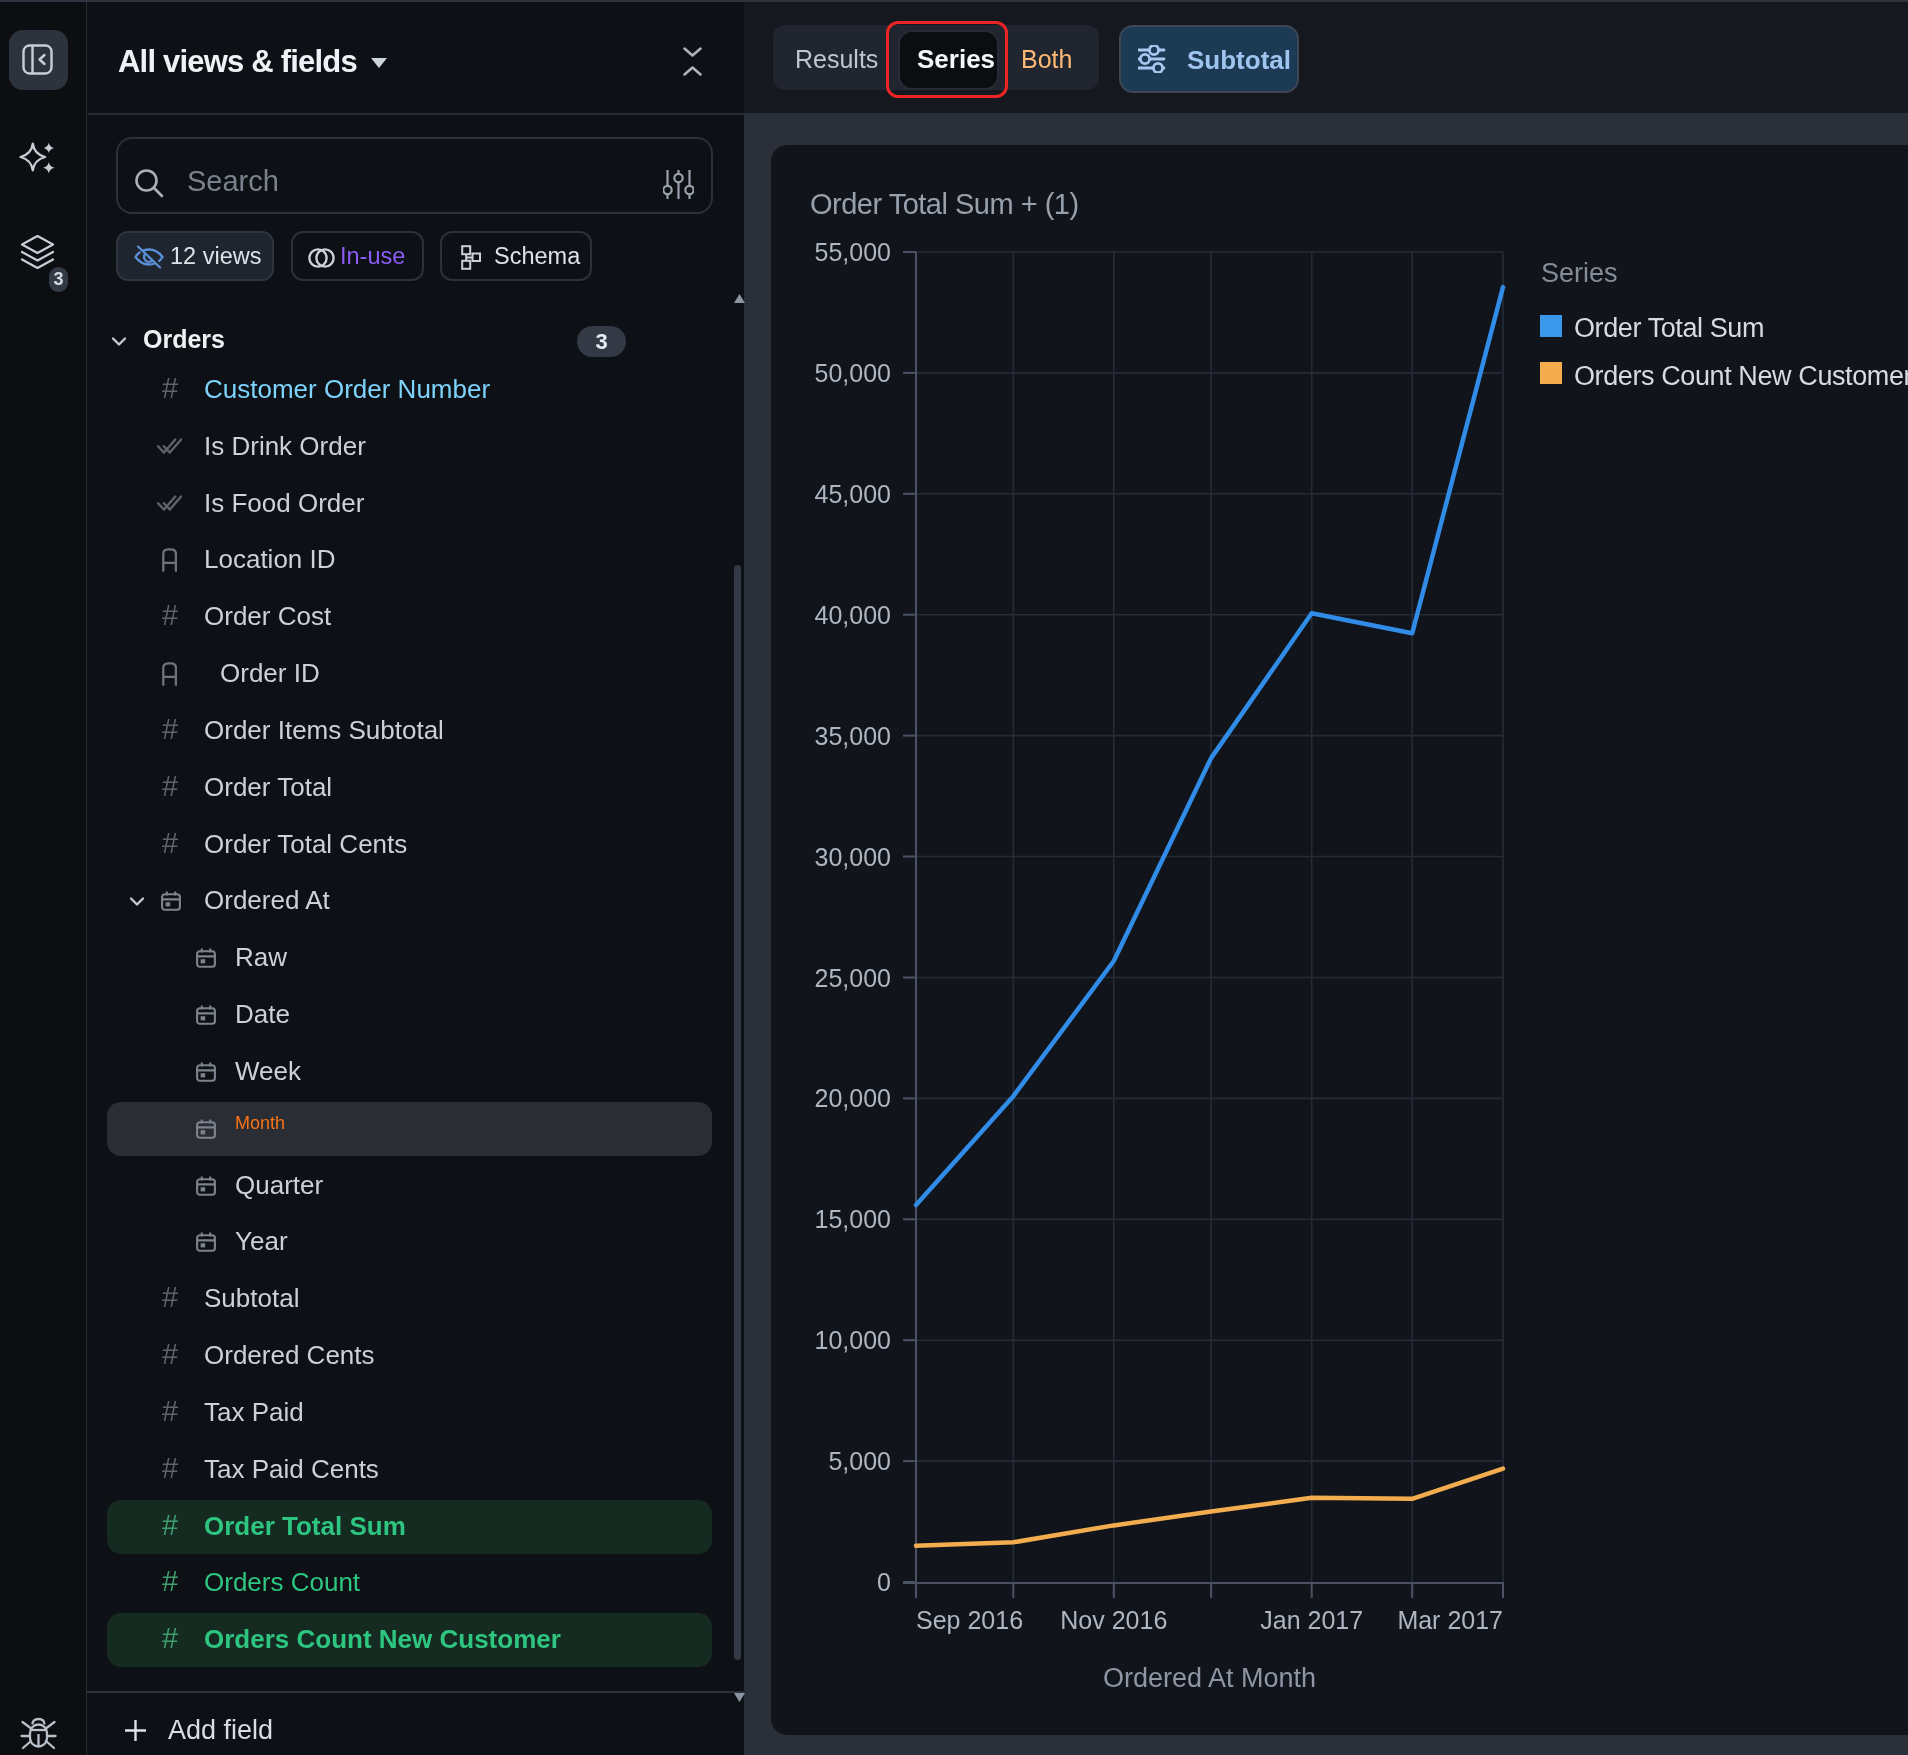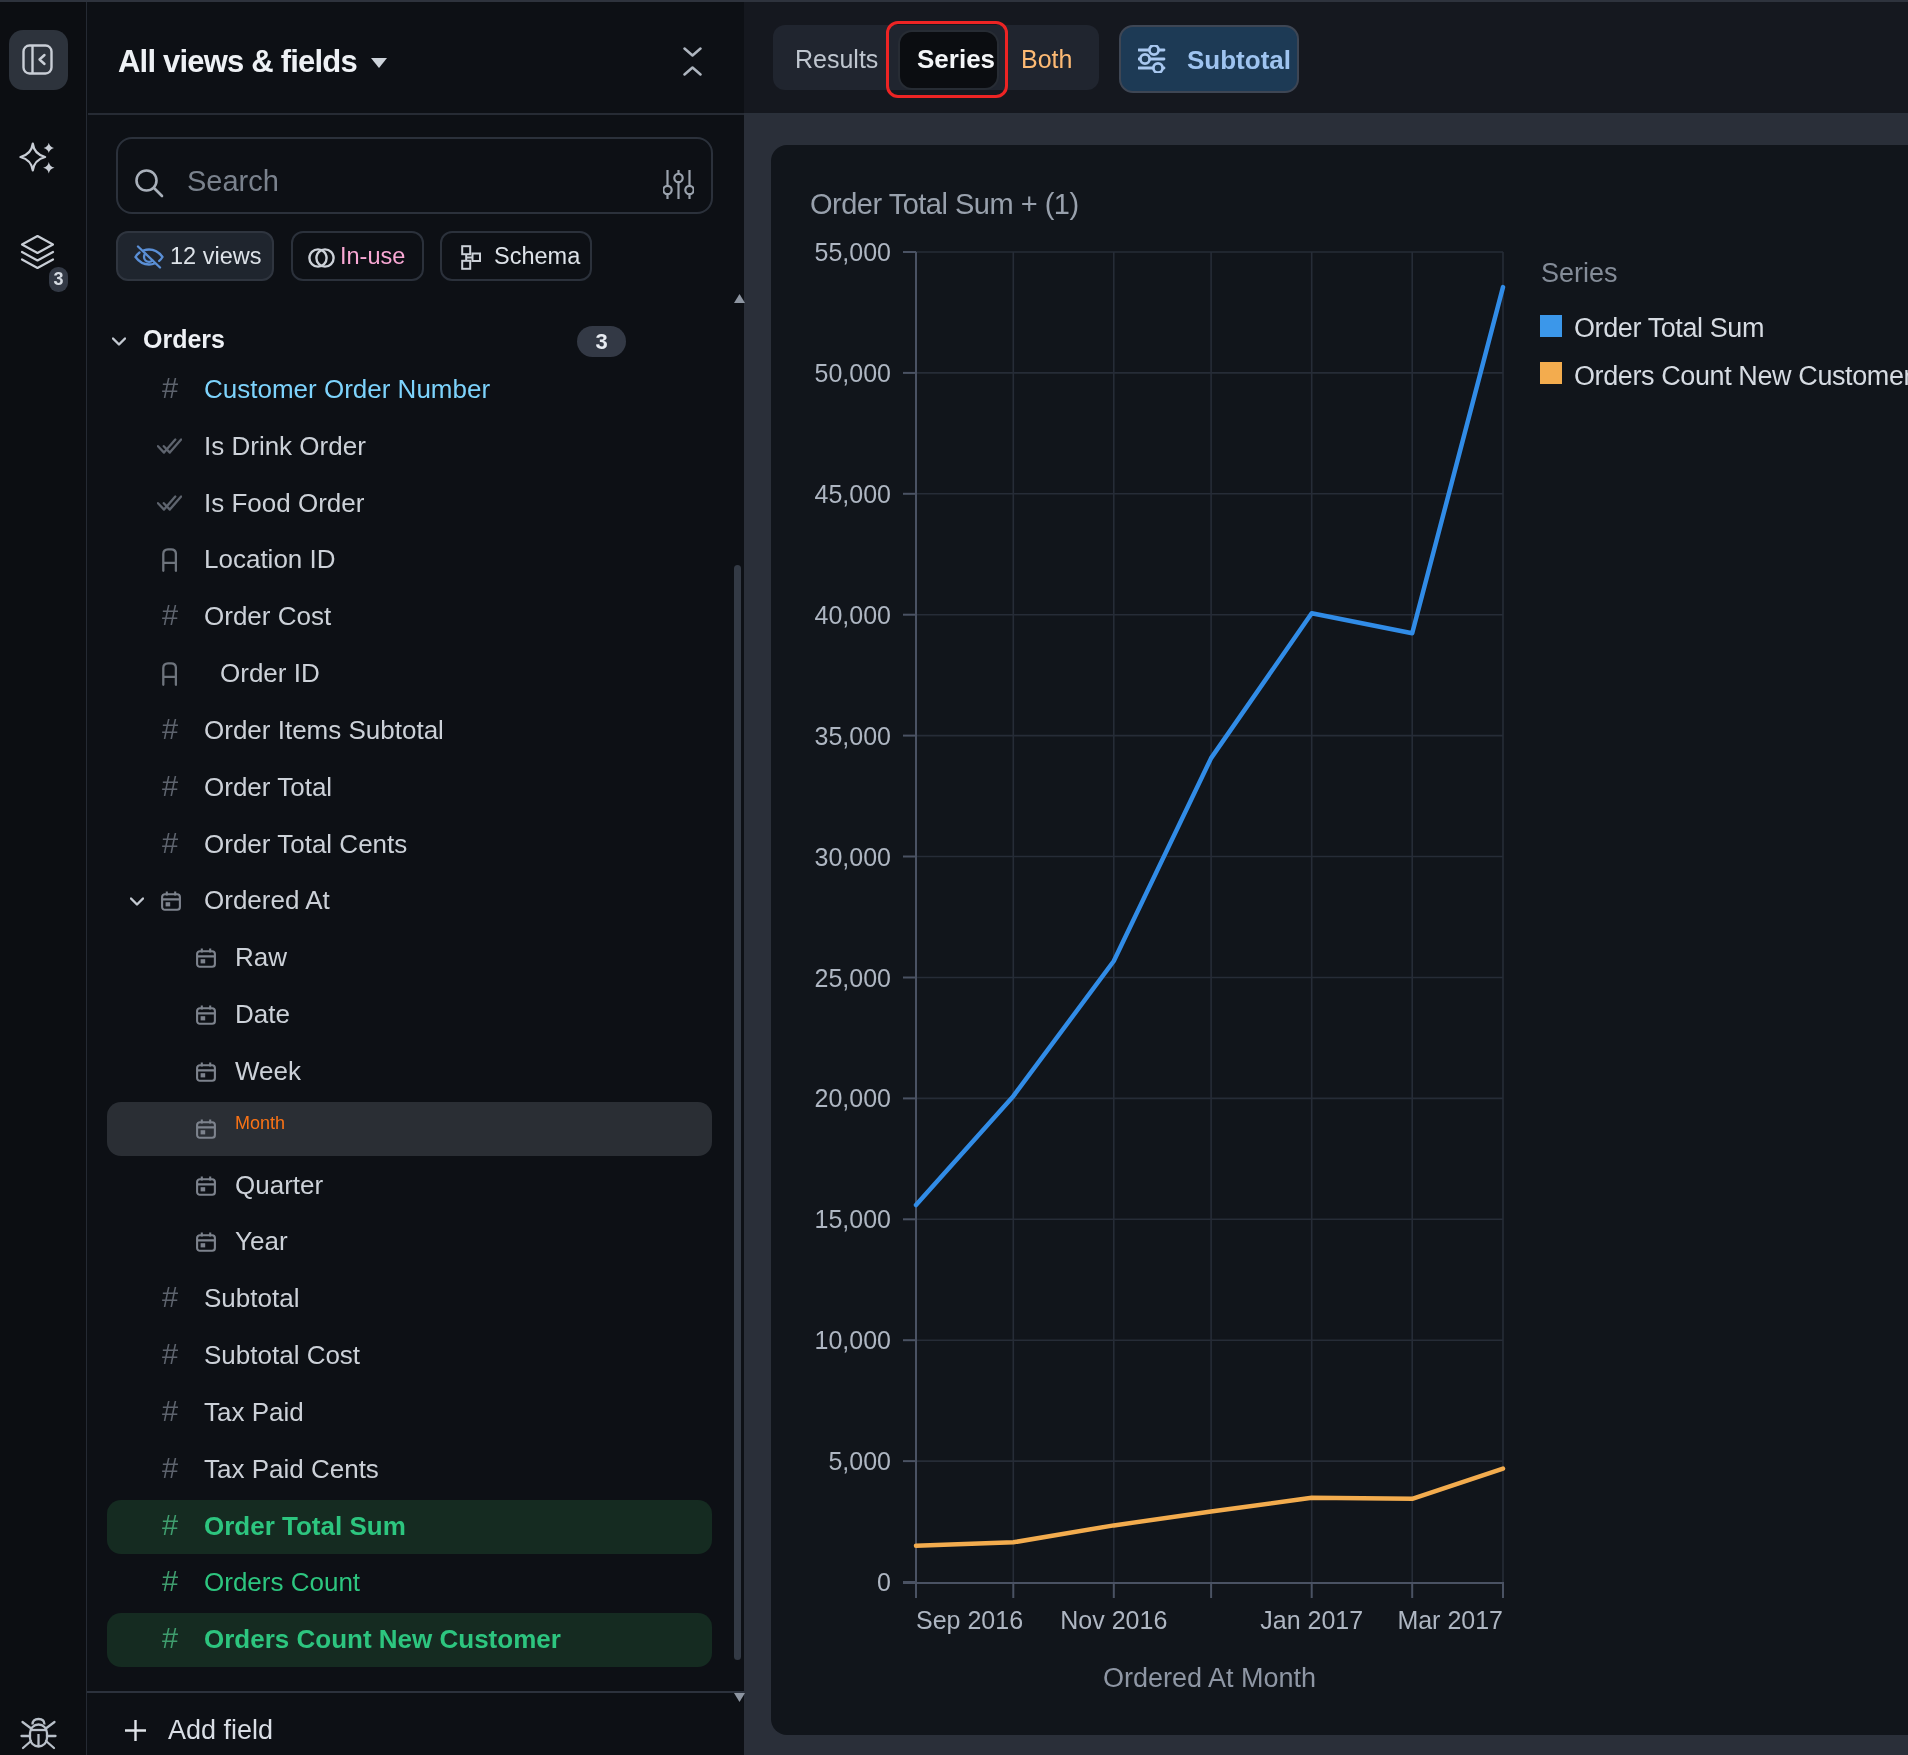--- a/index.html
+++ b/index.html
@@ -64,21 +64,21 @@
     <path d="M4 1.5 L26 22.5" stroke="#5a8fd6" stroke-width="2.3" stroke-linecap="round"></path>
     <path d="M5.5 7.5 Q2.9 9.6 1.5 12 Q7 19.5 15 19.5 Q18.3 19.5 21 18.2 M9.8 5.3 Q12.2 4.5 15 4.5 Q23 4.5 28.5 12 Q27.2 14.2 25.2 15.9" stroke="#5a8fd6" stroke-width="2.3" stroke-linecap="round"></path>
     <path d="M11.3 8.6 Q10 9.9 10 12 Q10 14.1 11.5 15.5 Q12.9 16.8 15 16.8 Q17.1 16.9 18.4 15.4" stroke="#5a8fd6" stroke-width="2.3" stroke-linecap="round"></path>
   </svg>
 <div class="abs" style="left:170px;top:243px;font-size:23.5px;color:#dde2e8">12 views</div>
 <div class="abs" style="left:291px;top:231px;width:133px;height:50px;background:transparent;border:2px solid #2b313b;border-radius:12px"></div>
 <svg style="position:absolute;left:308px;top:248px" width="33" height="20" viewBox="0 0 33 20" fill="none">
     <circle cx="10" cy="10" r="8.6" stroke="#ccd1d8" stroke-width="2.4"></circle>
     <circle cx="17" cy="10" r="8.6" stroke="#ccd1d8" stroke-width="2.4"></circle>
   </svg>
-<div class="abs" style="left:340px;top:243px;font-size:23.5px;color:#f9a8d4">In-use</div>
+<div class="abs" style="left:340px;top:243px;font-size:23.5px;color:#8b5cf6">In-use</div>
 <div class="abs" style="left:440px;top:231px;width:152px;height:50px;background:transparent;border:2px solid #2b313b;border-radius:12px"></div>
 <svg style="position:absolute;left:461px;top:245px" width="20" height="25" viewBox="0 0 20 25" fill="none">
     <rect x="1.2" y="1.2" width="8" height="8" stroke="#ccd1d8" stroke-width="2"></rect>
     <rect x="1.2" y="15.8" width="8" height="8" stroke="#ccd1d8" stroke-width="2"></rect>
     <rect x="11.5" y="8.5" width="7.5" height="7.5" stroke="#ccd1d8" stroke-width="2"></rect>
     <path d="M5.2 9.2 V15.8 M5.2 12.4 H11.5" stroke="#ccd1d8" stroke-width="2"></path>
   </svg>
 <div class="abs" style="left:494px;top:243px;font-size:23.5px;color:#dde2e8">Schema</div>
 <svg style="position:absolute;left:112px;top:336.5px" width="14" height="9" viewBox="0 0 14 8" fill="none">
     <path d="M1 1 L7 7 L13 1" stroke="#c3c9d1" stroke-width="2.4" stroke-linecap="round" stroke-linejoin="round"></path>
@@ -155,21 +155,21 @@
 <div class="abs" style="left:235px;top:1170px;font-size:26px;font-weight:normal;color:#ccd1d8">Quarter</div>
 <svg style="position:absolute;left:196px;top:1232.4499999999998px" width="20" height="20" viewBox="0 0 20 20" fill="none">
     <rect x="1.1" y="3.2" width="17.8" height="15.6" rx="2.8" stroke="#7d838d" stroke-width="2.1"></rect>
     <path d="M5.8 0.4 V4.6 M14.2 0.4 V4.6 M1.1 8.4 H18.9" stroke="#7d838d" stroke-width="2.1"></path>
     <rect x="4.6" y="11.2" width="4.6" height="4.2" fill="#7d838d"></rect>
   </svg>
 <div class="abs" style="left:235px;top:1226px;font-size:26px;font-weight:normal;color:#ccd1d8">Year</div>
 <div class="abs" style="left:158px;top:1281px;font-size:29px;color:#5d636d;width:24px;text-align:center">#</div>
 <div class="abs" style="left:204px;top:1283px;font-size:26px;font-weight:normal;color:#ccd1d8">Subtotal</div>
 <div class="abs" style="left:158px;top:1338px;font-size:29px;color:#5d636d;width:24px;text-align:center">#</div>
-<div class="abs" style="left:204px;top:1340px;font-size:26px;font-weight:normal;color:#ccd1d8">Subtotal Cost</div>
+<div class="abs" style="left:204px;top:1340px;font-size:26px;font-weight:normal;color:#ccd1d8">Ordered Cents</div>
 <div class="abs" style="left:158px;top:1395px;font-size:29px;color:#5d636d;width:24px;text-align:center">#</div>
 <div class="abs" style="left:204px;top:1397px;font-size:26px;font-weight:normal;color:#ccd1d8">Tax Paid</div>
 <div class="abs" style="left:158px;top:1452px;font-size:29px;color:#5d636d;width:24px;text-align:center">#</div>
 <div class="abs" style="left:204px;top:1454px;font-size:26px;font-weight:normal;color:#ccd1d8">Tax Paid Cents</div>
 <div class="abs" style="left:107px;top:1500px;width:605px;height:54px;background:#152b21;border-radius:14px"></div>
 <div class="abs" style="left:158px;top:1509px;font-size:29px;color:#3f9d6e;width:24px;text-align:center">#</div>
 <div class="abs" style="left:204px;top:1511px;font-size:26px;font-weight:bold;color:#2dc57f">Order Total Sum</div>
 <div class="abs" style="left:158px;top:1565px;font-size:29px;color:#3f9d6e;width:24px;text-align:center">#</div>
 <div class="abs" style="left:204px;top:1567px;font-size:26px;font-weight:normal;color:#2dc57f">Orders Count</div>
 <div class="abs" style="left:107px;top:1613px;width:605px;height:54px;background:#152b21;border-radius:14px"></div>

